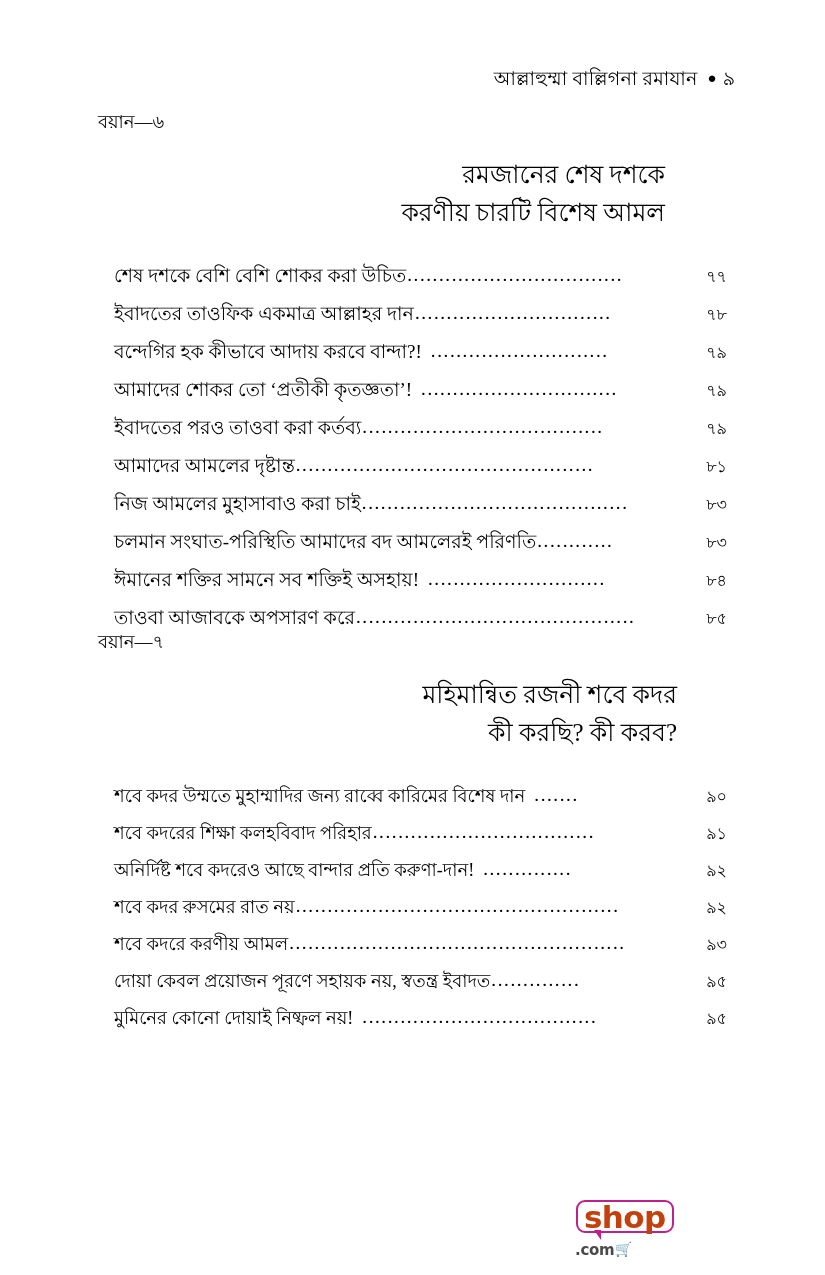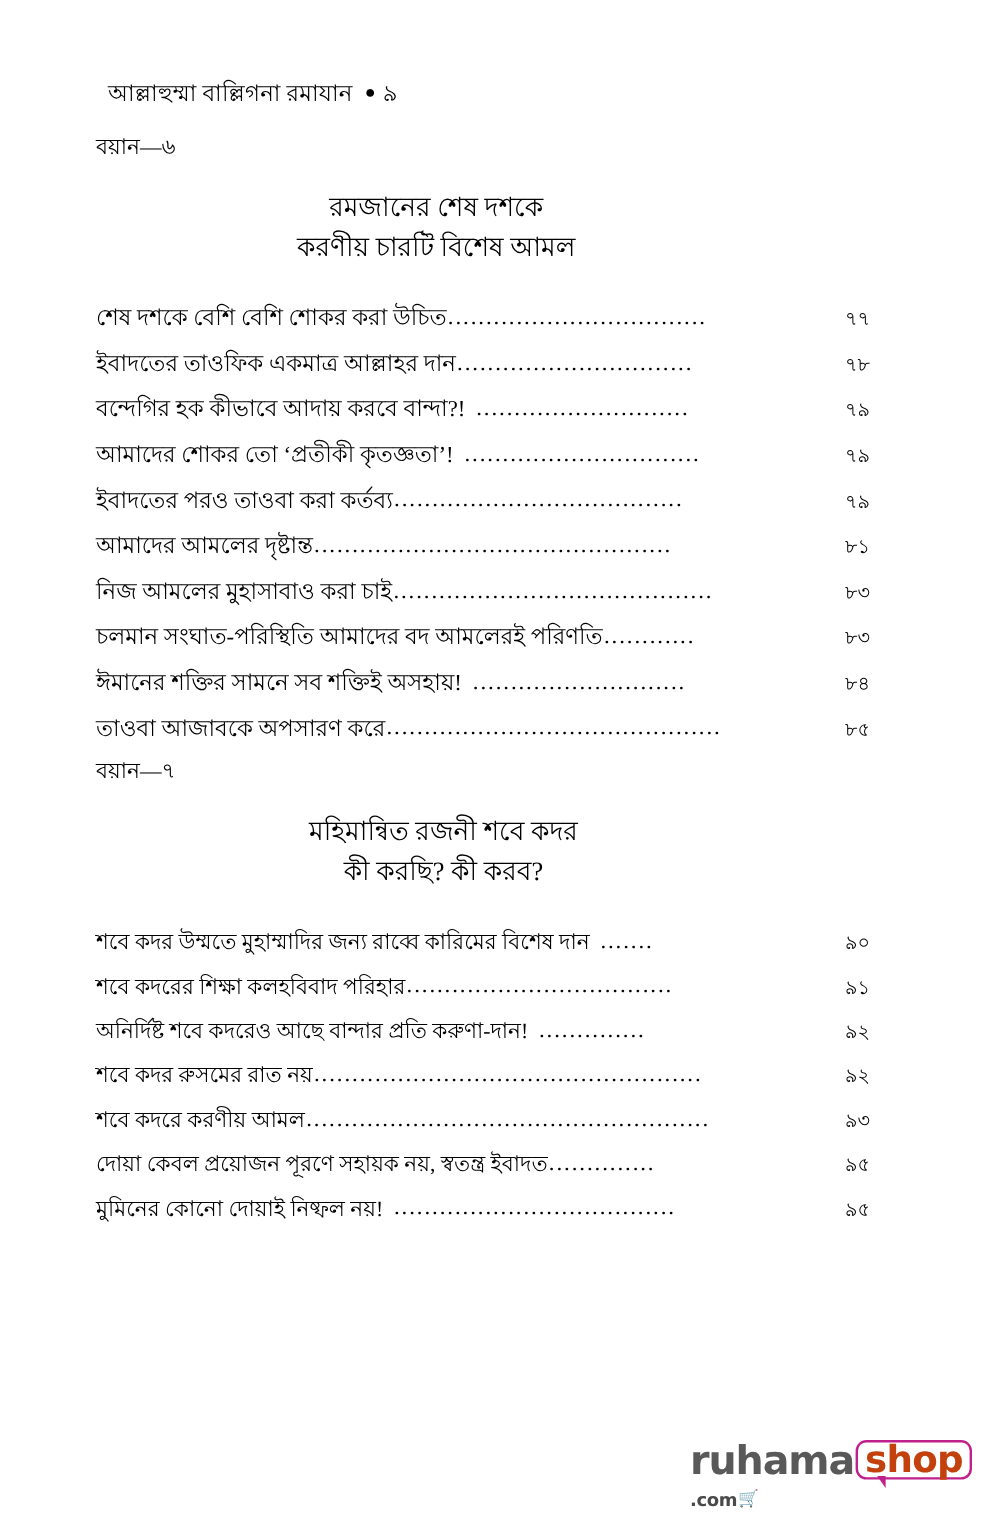--- a/index.html
+++ b/index.html
@@ -24,61 +24,61 @@
     height: 1275px;
     box-sizing: border-box;
   }
 
   
   .running-header {
     position: absolute;
     top: 68px;
     left: 90px;
     right: 90px;
-    text-align: left;
+    text-align: right;
     font-size: 19px;
     line-height: 1.2;
     white-space: nowrap;
   }
   .running-header .rh-title { letter-spacing: .2px; }
   .running-header .rh-bullet {
     display: inline-block;
     margin: 0 6px 0 10px;
     font-size: 15px;
     vertical-align: 2px;
   }
   .running-header .rh-page { font-size: 19px; }
 
   
-  .section { position: absolute; left: 80px; width: 645px; }
+  .section { position: absolute; left: 98px; width: 645px; }
   #section-1 { top: 112px; }
   #section-2 { top: 632px; }
 
   .bayan-label {
     font-size: 18px;
     line-height: 1.2;
     margin: 0 0 22px 0;
     text-align: left;
   }
 
   .section-title {
-    text-align: center;
-    font-size: 22px;
+    text-align: right;
+    font-size: 25px;
     line-height: 1.52;
     margin: 12px 0 34px 0;
     font-weight: 400;
     padding-right: 78px;
   }
   #section-2 .section-title { padding-right: 66px; }
   .section-title .t-line { display: block; }
 
   
   .toc-list {
     list-style: none;
-    margin: 0;
+    margin: 16px;
     padding: 0;
   }
   .toc-entry {
     display: flex;
     align-items: baseline;
     font-size: 19px;
     line-height: 1;
     height: 38px;
     white-space: nowrap;
   }
@@ -282,21 +282,20 @@
       <li class="toc-entry gap-wide">
         <span class="toc-text">মুমিনের কোনো দোয়াই নিষ্ফল নয়!</span>
         <span class="toc-dots">.....................................</span>
         <span class="toc-page">৯৫</span>
       </li>
     </ul>
   </section>
 
   <div class="footer-logo">
     <div class="logo-row">
-      <span class="logo-ruhama">ruhama</span>
       <span class="logo-bubble">
         <span class="logo-shop">shop</span>
       </span>
     </div>
     <div class="logo-sub">
       <span class="logo-dotcom">.com</span>
       <span class="logo-cart">🛒</span>
     </div>
   </div>
 

